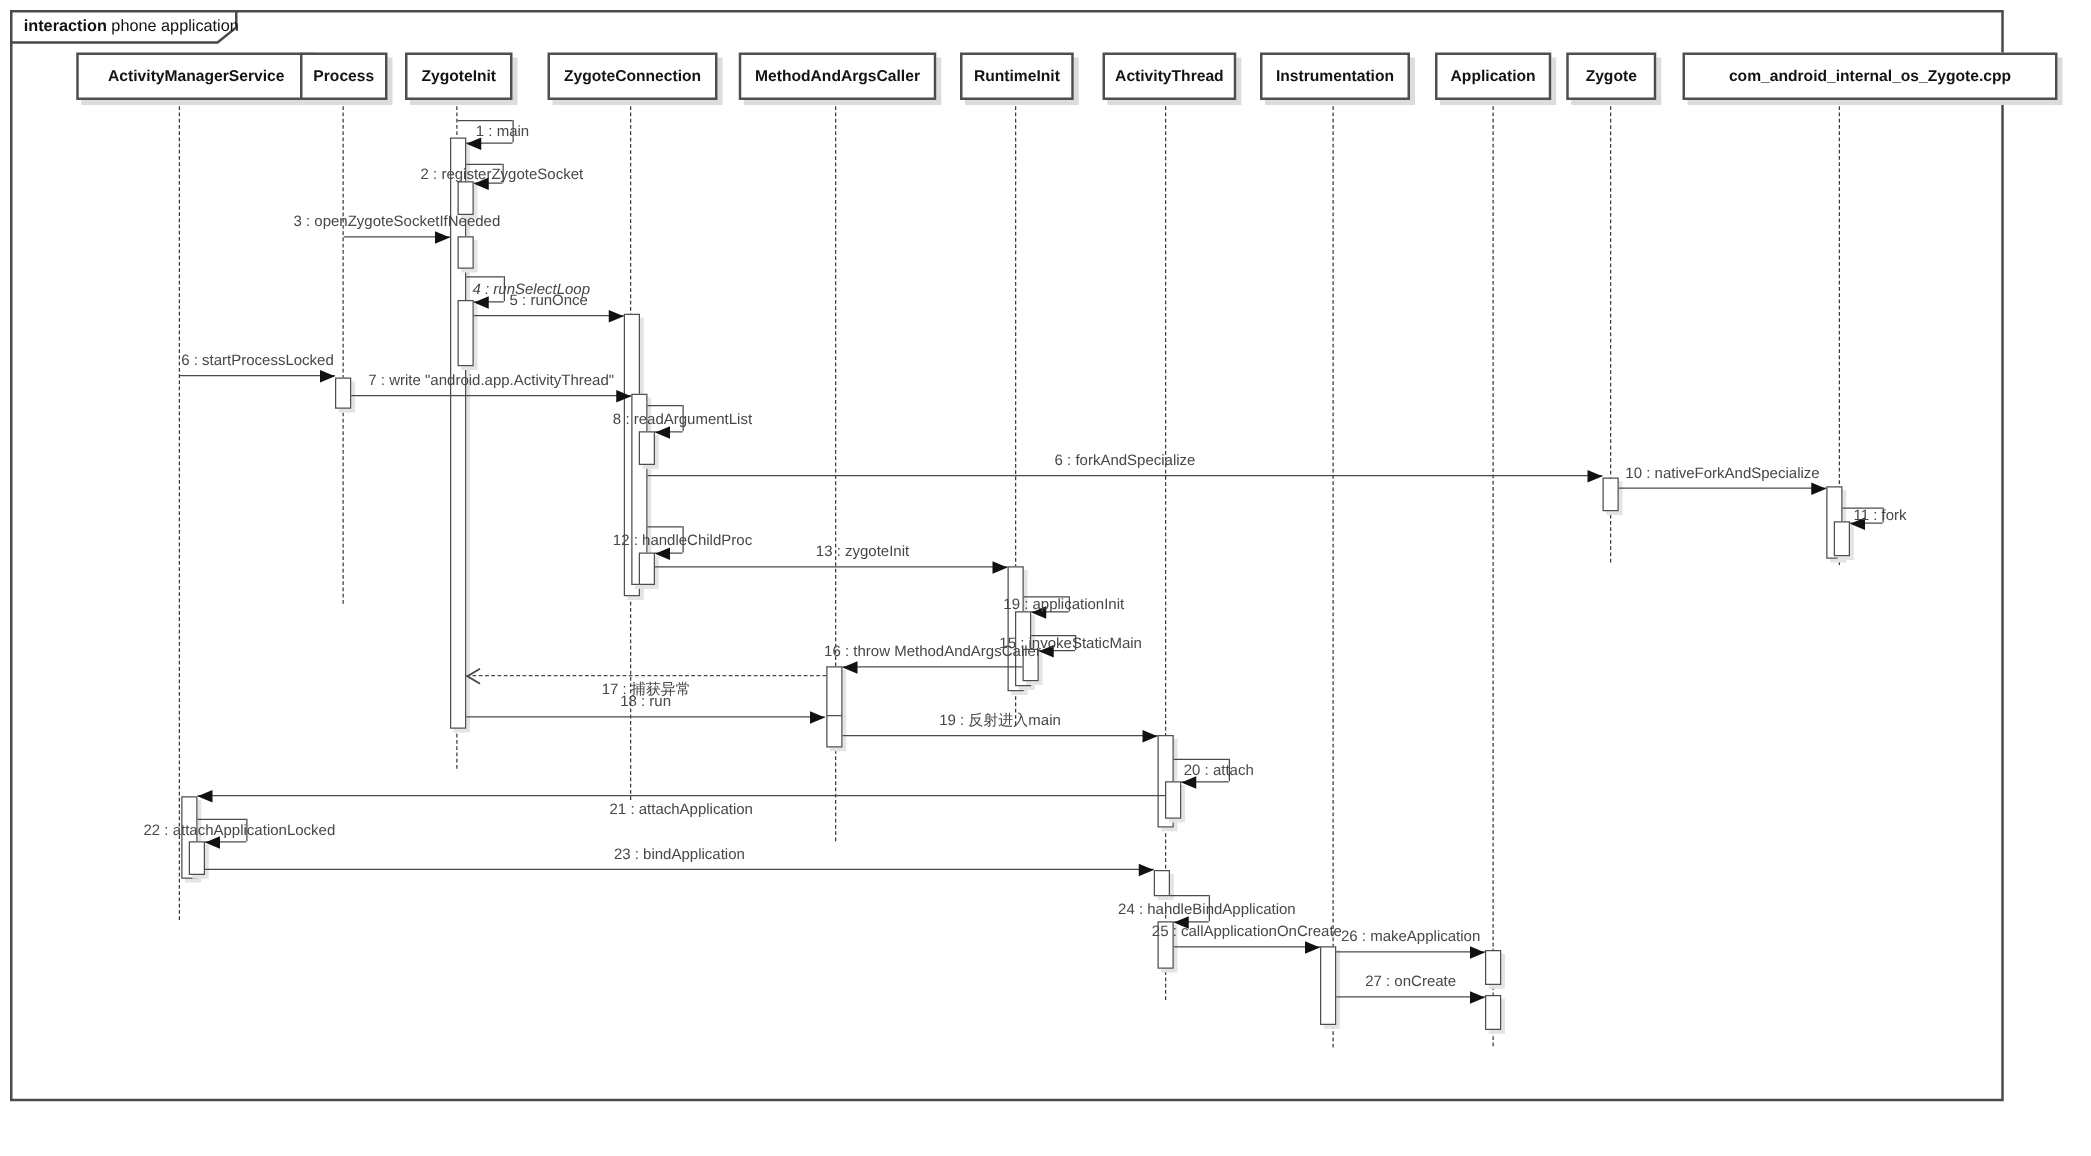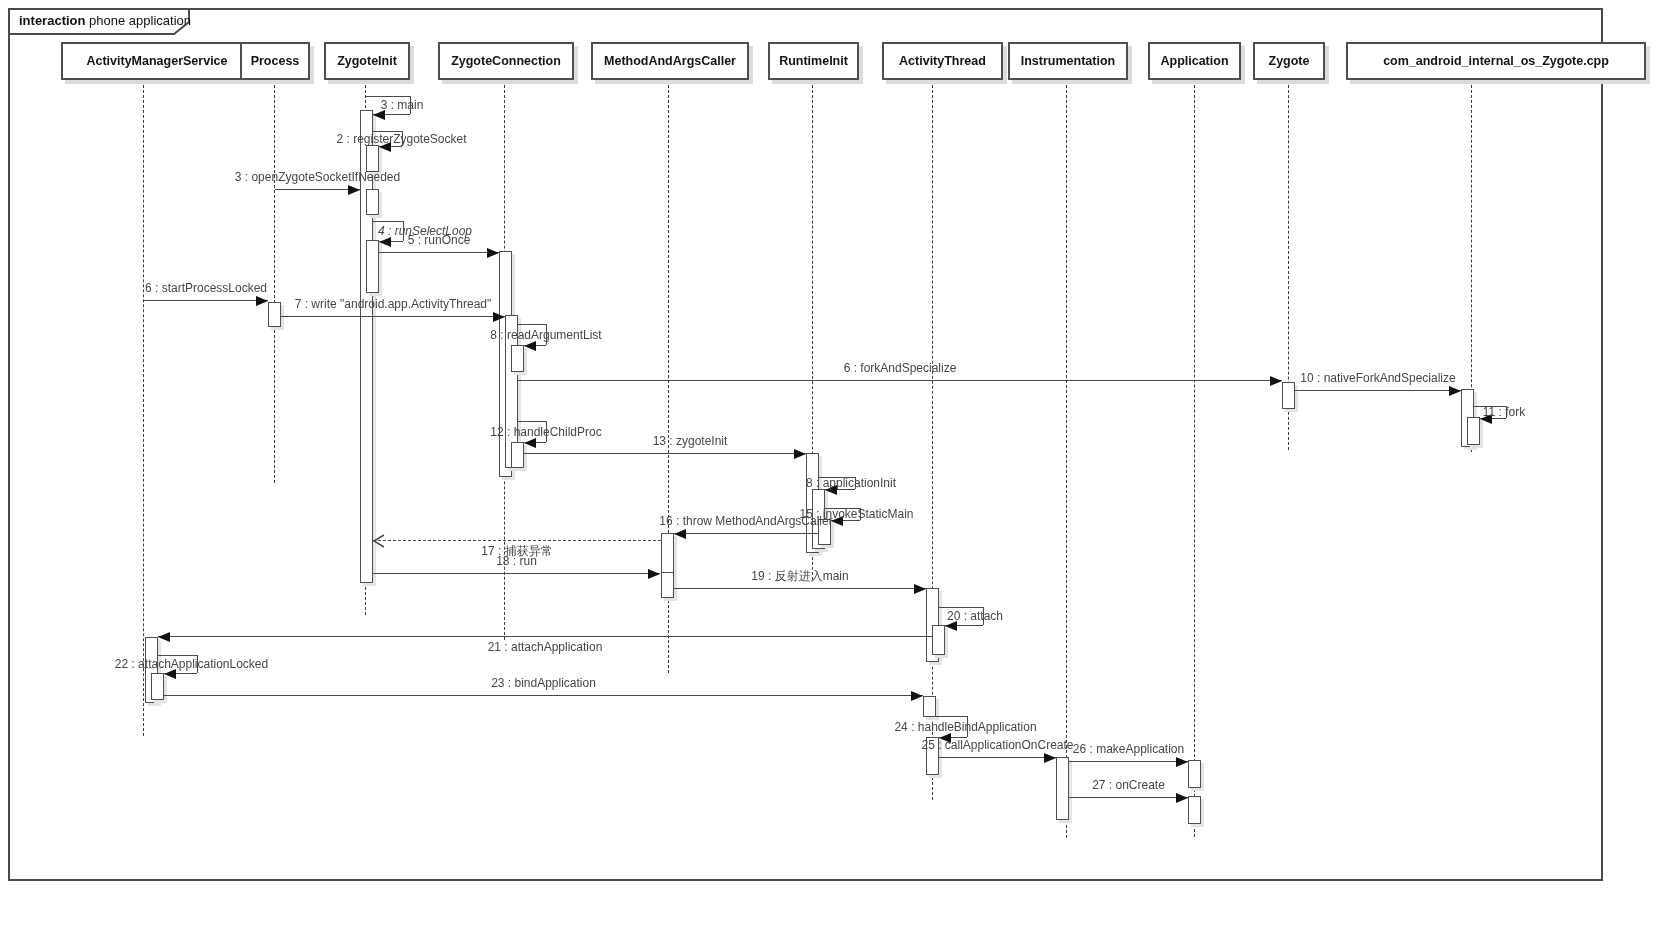--- a/index.html
+++ b/index.html
@@ -46,21 +46,21 @@
       <div class="head-box" style="left: 240px; width: 70px;">Process</div>
       <div class="lifeline" style="left: 365px; top: 80px; height: 535px;"></div>
       <div class="head-box" style="left: 324px; width: 86px;">ZygoteInit</div>
       <div class="lifeline" style="left: 504px; top: 80px; height: 560px;"></div>
       <div class="head-box" style="left: 438px; width: 136px;">ZygoteConnection</div>
       <div class="lifeline" style="left: 668px; top: 80px; height: 593px;"></div>
       <div class="head-box" style="left: 591px; width: 158px;">MethodAndArgsCaller</div>
       <div class="lifeline" style="left: 812px; top: 80px; height: 500px;"></div>
       <div class="head-box" style="left: 768px; width: 91px;">RuntimeInit</div>
       <div class="lifeline" style="left: 932px; top: 80px; height: 720px;"></div>
-      <div class="head-box" style="left: 882px; width: 121px;">ActivityThread</div>
+      <div class="head-box" style="left: 882px; width: 107px;">ActivityThread</div>
       <div class="lifeline" style="left: 1066px; top: 80px; height: 758px;"></div>
       <div class="head-box" style="left: 1008px; width: 120px; text-align: center;">Instrumentation</div>
       <div class="lifeline" style="left: 1194px; top: 80px; height: 757px;"></div>
       <div class="head-box" style="left: 1148px; width: 93px;">Application</div>
       <div class="lifeline" style="left: 1288px; top: 80px; height: 370px;"></div>
       <div class="head-box" style="left: 1253px; width: 72px;">Zygote</div>
       <div class="lifeline" style="left: 1471px; top: 80px; height: 372px;"></div>
       <div class="head-box" style="left: 1346px; width: 300px;">com_android_internal_os_Zygote.cpp</div>
       <div class="act" style="left: 360px; top: 110px; width: 13px; height: 473px;"></div>
       <div class="act" style="left: 366px; top: 145px; width: 13px; height: 27px;"></div>
@@ -85,21 +85,21 @@
       <div class="act" style="left: 926px; top: 737px; width: 13px; height: 38px;"></div>
       <div class="act" style="left: 1056px; top: 757px; width: 13px; height: 63px;"></div>
       <div class="act" style="left: 1188px; top: 760px; width: 13px; height: 28px;"></div>
       <div class="act" style="left: 1188px; top: 796px; width: 13px; height: 28px;"></div>
       <div class="act" style="left: 145px; top: 637px; width: 13px; height: 66px;"></div>
       <div class="act" style="left: 151px; top: 673px; width: 13px; height: 27px;"></div>
       <div class="mline" style="left: 366px; top: 96px; width: 44px;"></div>
       <div class="vline" style="left: 410px; top: 96px; height: 18px;"></div>
       <div class="mline" style="left: 373px; top: 114px; width: 37px;"></div>
       <div class="head-left" style="top: 110px; left: 373px;"></div>
-      <div class="mlabel" style="left: 402px; top: 98px;">3 : main</div>
+      <div class="mlabel" style="left: 402px; top: 98px;">1 : main</div>
       <div class="mline" style="left: 373px; top: 131px; width: 29px;"></div>
       <div class="vline" style="left: 402px; top: 131px; height: 15px;"></div>
       <div class="mline" style="left: 379px; top: 146px; width: 23px;"></div>
       <div class="head-left" style="top: 142px; left: 379px;"></div>
       <div class="mlabel" style="left: 401.5px; top: 131.5px;">2 : registerZygoteSocket</div>
       <div class="mline" style="left: 275px; top: 189px; width: 85px;"></div>
       <div class="head-right" style="top: 185px; left: 348px;"></div>
       <div class="mlabel" style="left: 317.5px; top: 170px;">3 : openZygoteSocketIfNeeded</div>
       <div class="mline" style="left: 373px; top: 221px; width: 30px;"></div>
       <div class="vline" style="left: 403px; top: 221px; height: 20px;"></div>
@@ -136,21 +136,21 @@
       <div class="mline" style="left: 524px; top: 442px; width: 22px;"></div>
       <div class="head-left" style="top: 438px; left: 524px;"></div>
       <div class="mlabel" style="left: 546px; top: 424.5px;">12 : handleChildProc</div>
       <div class="mline" style="left: 524px; top: 453px; width: 282px;"></div>
       <div class="head-right" style="top: 449px; left: 794px;"></div>
       <div class="mlabel" style="left: 690px; top: 434px;">13 : zygoteInit</div>
       <div class="mline" style="left: 819px; top: 477px; width: 36px;"></div>
       <div class="vline" style="left: 855px; top: 477px; height: 12px;"></div>
       <div class="mline" style="left: 825px; top: 489px; width: 30px;"></div>
       <div class="head-left" style="top: 485px; left: 825px;"></div>
-      <div class="mlabel" style="left: 851px; top: 476px;">8 : applicationInit</div>
+      <div class="mlabel" style="left: 851px; top: 476px;">19 : applicationInit</div>
       <div class="mline" style="left: 825px; top: 508px; width: 35px;"></div>
       <div class="vline" style="left: 860px; top: 508px; height: 12px;"></div>
       <div class="mline" style="left: 831px; top: 520px; width: 29px;"></div>
       <div class="head-left" style="top: 516px; left: 831px;"></div>
       <div class="mlabel" style="left: 856.5px; top: 507px;">15 : invokeStaticMain</div>
       <div class="mline" style="left: 674px; top: 533px; width: 144px;"></div>
       <div class="head-left" style="top: 529px; left: 674px;"></div>
       <div class="mlabel" style="left: 746px; top: 514px;">16 : throw MethodAndArgsCaller</div>
       <div class="mline dashed" style="left: 373px; top: 540px; width: 288px;"></div>
       <svg width="14" height="14" class="open-head" style="left: 373px; top: 534px; position: absolute;">

